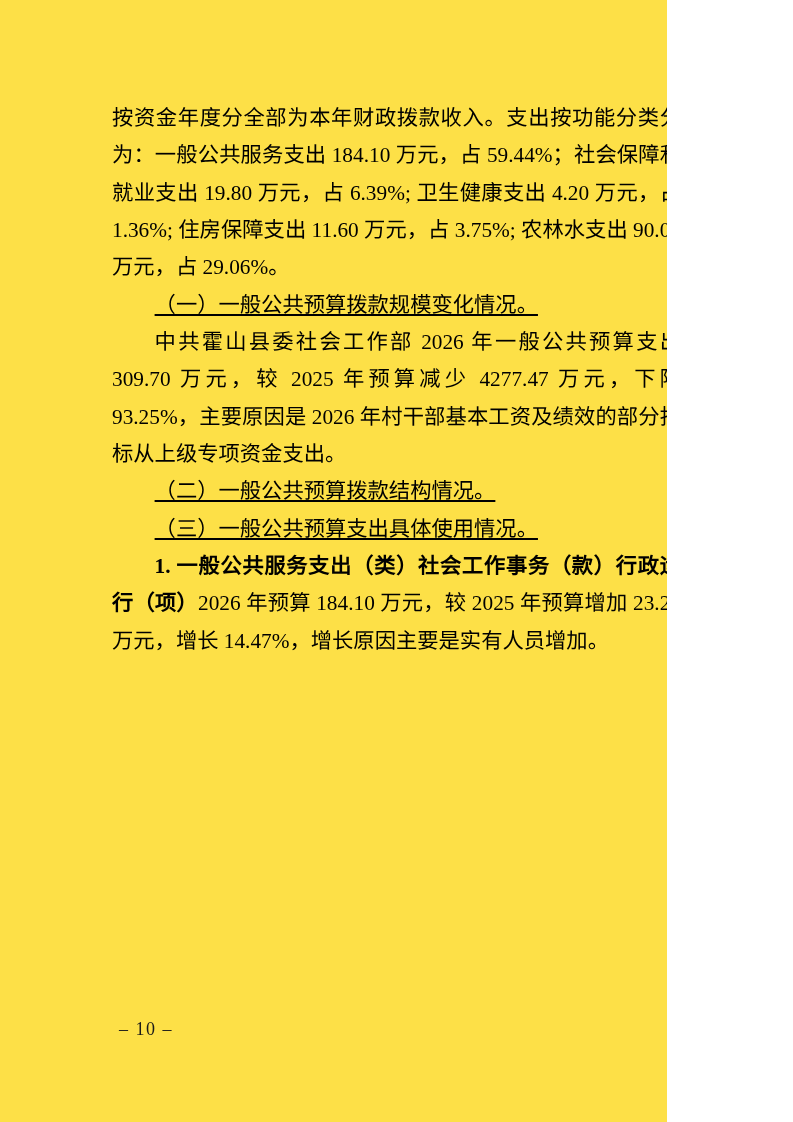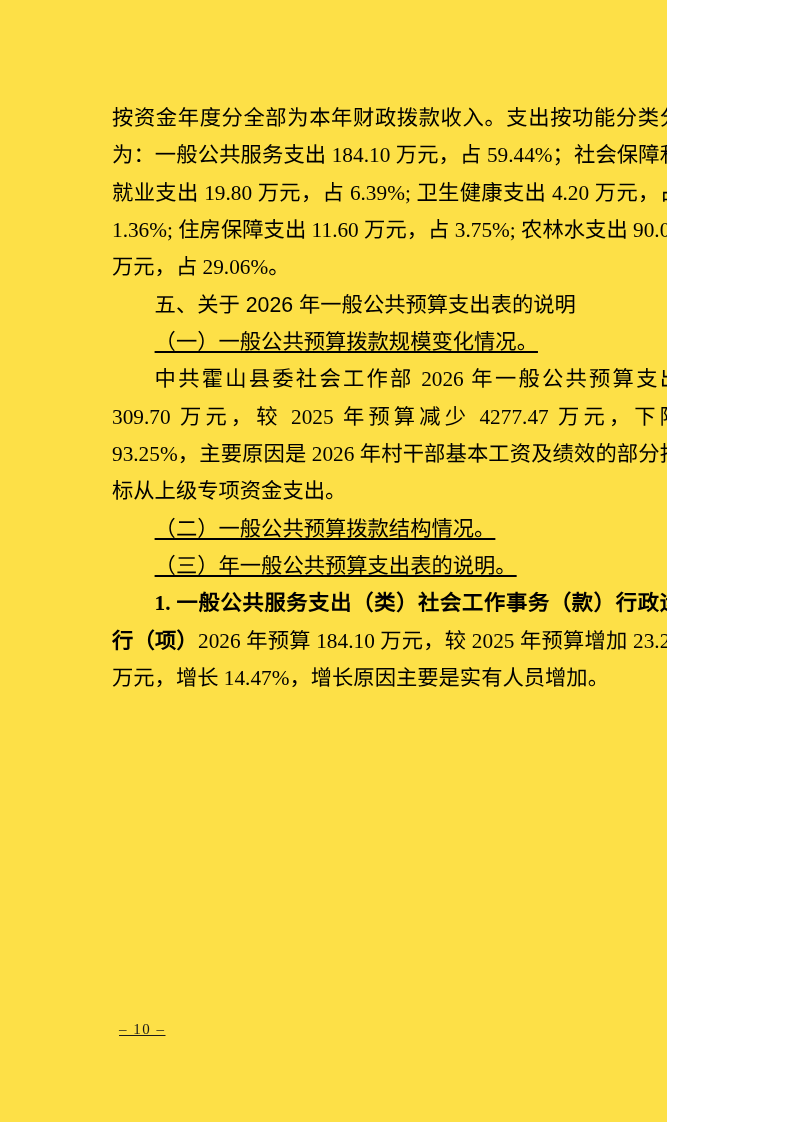--- a/index.html
+++ b/index.html
@@ -47,35 +47,33 @@
   .run-normal {
     font-weight: normal;
   }
   .run-bold-kai {
     font-weight: bold;
   }
   .page-number {
     position: absolute;
     left: 119px;
     top: 1017px;
-    font-size: 15px;
+    font-size: 18px;
     line-height: 24px;
     letter-spacing: 1.5px;
     color: #1a1a1a;
     font-family: "Liberation Serif", "DejaVu Serif", serif;
-    text-decoration: underline;
   }
 </style>
 </head>
 <body>
 
 <div class="page">
   <div class="content" id="doc-content">
       <p class="para body"><span class="run-normal">按资金年度分全部为本年财政拨款收入。支出按功能分类分为：一般公共服务支出 184.10 万元，占 59.44%；社会保障和就业支出 19.80 万元，占 6.39%; 卫生健康支出 4.20 万元，占 1.36%; 住房保障支出 11.60 万元，占 3.75%; 农林水支出 90.00 万元，占 29.06%。</span></p>
-      <p class="para heading-hei indent"><span class="run-normal">五、关于 2026 年一般公共预算支出表的说明</span></p>
       <p class="para heading-kai indent"><span class="run-normal">（一）一般公共预算拨款规模变化情况。</span></p>
       <p class="para body indent"><span class="run-normal">中共霍山县委社会工作部 2026 年一般公共预算支出 309.70 万元，较 2025 年预算减少 4277.47 万元，下降 93.25%，主要原因是 2026 年村干部基本工资及绩效的部分指标从上级专项资金支出。</span></p>
       <p class="para heading-kai indent"><span class="run-normal">（二）一般公共预算拨款结构情况。</span></p>
-      <p class="para heading-kai indent"><span class="run-normal">（三）年一般公共预算支出表的说明。</span></p>
+      <p class="para heading-kai indent"><span class="run-normal">（三）一般公共预算支出具体使用情况。</span></p>
       <p class="para body indent"><span class="run-bold-kai">1. 一般公共服务支出（类）社会工作事务（款）行政运行（项）</span><span class="run-normal">2026 年预算 184.10 万元，较 2025 年预算增加 23.27 万元，增长 14.47%，增长原因主要是实有人员增加。</span></p>
     </div>
   <div class="page-number">– 10 –</div>
 </div>
 
 </body></html>

